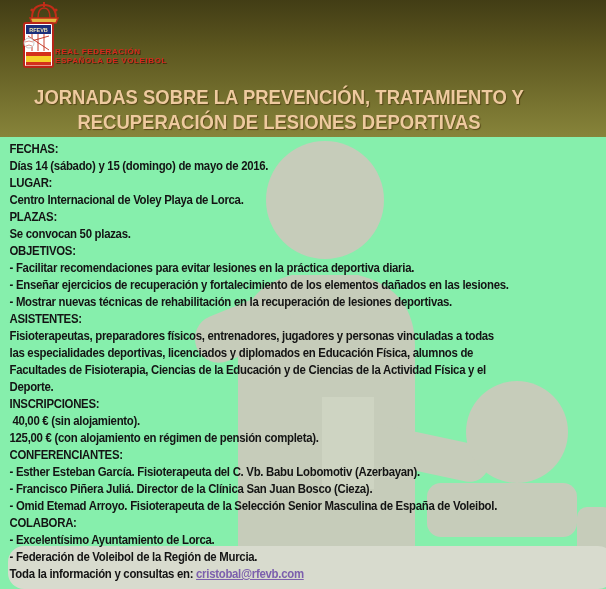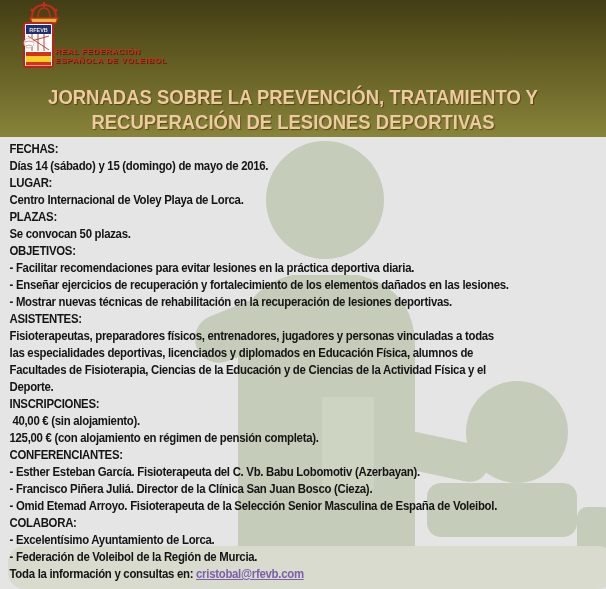--- a/index.html
+++ b/index.html
@@ -1,37 +1,36 @@
 <!DOCTYPE html>
 <html lang="es"><head>
 <meta charset="utf-8">
 <style>
   html,body{margin:0;padding:0;background:#ffffff;}
   .page{
     position:relative;width:606px;height:589px;overflow:hidden;
-    background:#e5e5e5;
+    background:#86efac;
     font-family:"Liberation Sans",sans-serif;
   }
   
   .header{
     position:absolute;left:0;top:0;width:606px;height:137px;
     background:linear-gradient(#423d15 0%, #5c561f 35%, #87843a 100%);
   }
   .logo-svg{position:absolute;left:20px;top:2px;}
   .fed-name{
     position:absolute;left:55px;top:47px;
     color:#d42a1c;font-weight:bold;font-size:8px;line-height:9px;
     letter-spacing:.6px;text-shadow:1px 1px 0 rgba(40,15,5,.65);
     white-space:pre;
   }
   .title{
     position:absolute;left:0;top:84px;width:558px;text-align:center;
     color:#eeca9f;font-weight:bold;font-size:21px;line-height:25px;
     text-shadow:1px 1px 1px rgba(70,50,10,.7);
-    margin-left:14px;
   }
   .title .t-line{white-space:nowrap;transform:scaleX(.88);transform-origin:50% 50%;}
   
   .watermark{position:absolute;left:0;top:137px;}
   
   .content-wrap{
     position:absolute;left:0;top:137px;width:638px;height:452px;
     padding:4px 0 0 10px;box-sizing:border-box;
     transform:scaleX(.95);transform-origin:0 0;
   }

